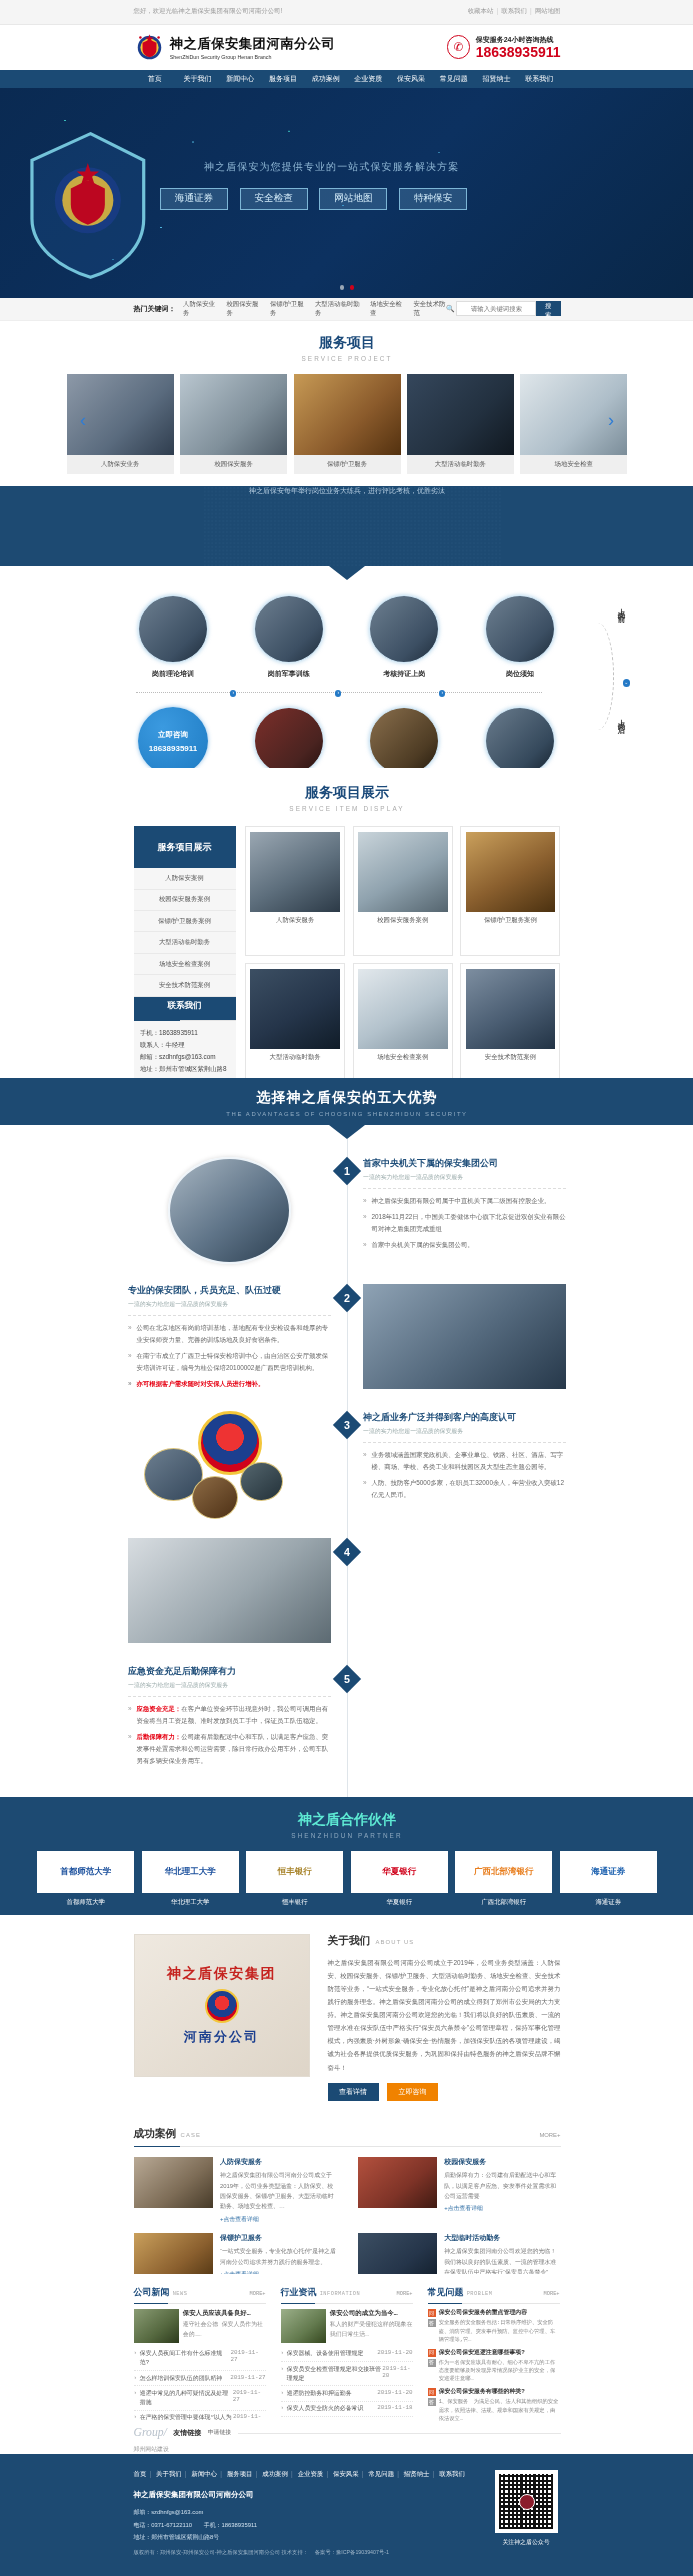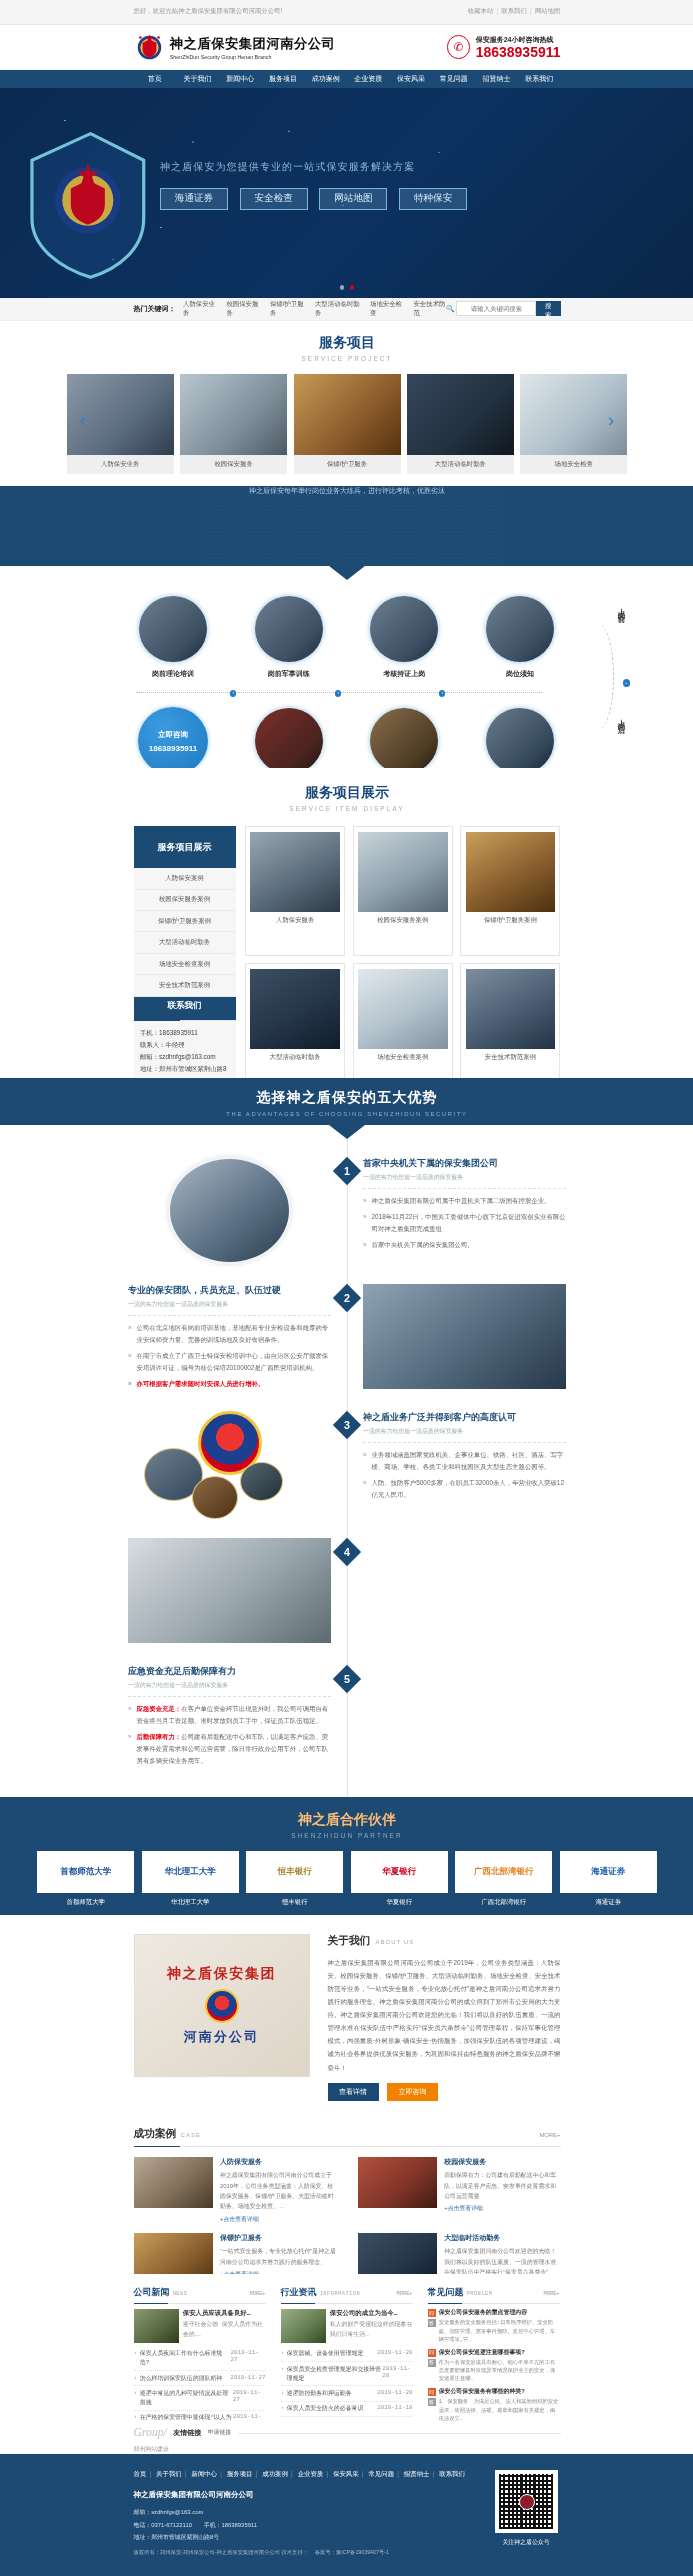--- a/index.html
+++ b/index.html
@@ -28,21 +28,21 @@
   
   .nav{height:18px;background:#1b4a74;}
   .nav ul{list-style:none;margin:0;padding:0;height:100%;display:flex;width:427px;margin:0 auto;}
   .nav li{flex:1;display:flex;align-items:center;justify-content:center;color:#fff;font-size:7px;cursor:pointer;}
 
   
   .banner{height:210px;background:linear-gradient(135deg,#0a2a52 0%,#0c3160 55%,#092748 100%);}
   .banner .shield{position:absolute;left:29px;top:43px;opacity:.9;}
   .banner .txt{position:absolute;left:160px;top:63px;}
   .banner h1{margin:0;font-size:24.6px;color:#7ec5ea;letter-spacing:2.1px;font-weight:bold;}
-  .banner .bsub{margin-top:9.6px;font-size:10px;color:#8fb7d4;letter-spacing:1.1px;}
+  .banner .bsub{margin-top:9.6px;font-size:10px;color:#8fb7d4;letter-spacing:1.1px;margin-left:44px;}
   .banner .tags{margin-top:14px;display:flex;gap:11.7px;}
   .banner .tag{width:68px;height:21.4px;border:0.5px solid #7db6d6;background:rgba(110,170,210,.28);color:#d6eefb;font-size:9.6px;display:flex;align-items:center;justify-content:center;cursor:pointer;}
   .dots{position:absolute;left:0;right:0;bottom:7.5px;display:flex;gap:5.3px;justify-content:center;}
   .dot{width:4.8px;height:4.8px;border-radius:50%;background:#9aa7b5;cursor:pointer;}
   .dot.on{background:#d0021b;}
   .pdot{position:absolute;border-radius:50%;background:#3fd0c9;width:1.6px;height:1.6px;box-shadow:128px 21.4px 0 #58c7ee,32px 64px 0 #2f9fd8,224px 10.7px 0 #3fd0c9,96px 107px 0 #58c7ee,278px 85px 0 #2f9fd8,374px 32px 0 rgba(88,199,238,.6),48px 139px 0 rgba(88,199,238,.7);left:64px;top:32px;}
 
   
   .kwbar{height:23.5px;background:#f5f5f5;border-bottom:0.5px solid #eee;}
   .kwbar .wrap{display:flex;align-items:center;height:100%;gap:7.5px;}
@@ -143,21 +143,21 @@
   .embc.b{width:43px;height:39px;left:112px;top:51px;border:1.6px solid #d9c27a;background:linear-gradient(140deg,#55676f,#233139);}
   .embc.c{width:46px;height:43px;left:64px;top:65px;border:1.6px solid #d9c27a;background:linear-gradient(140deg,#8d6b45,#4d3015);}
   .girl{position:relative;height:112px;}
   .bubble{position:absolute;left:21.4px;top:3.2px;background:#d0021b;color:#fff;font-size:5.9px;padding:4.3px 5.3px;border-radius:3.2px;width:64px;line-height:1.6;text-align:center;}
   .bubble:after{content:"";position:absolute;left:29px;bottom:-4.3px;border-left:4.3px solid transparent;border-right:4.3px solid transparent;border-top:4.3px solid #d0021b;}
   .gph2{position:absolute;left:75px;top:16px;width:69px;height:96px;background:linear-gradient(160deg,#e8ebee,#b9c2c9 50%,#7d8a94);border-radius:3.2px;}
   .clock{position:absolute;left:31px;top:75px;width:30px;height:30px;border-radius:50%;border:1.6px solid #d0021b;color:#d0021b;font-size:10.7px;font-weight:bold;display:flex;align-items:center;justify-content:center;}
 
   
   .partners{height:118px;background:#1d4a72;padding-top:14px;}
-  .partners .sec-t{color:#fdba74;}
+  .partners .sec-t{color:#5eead4;}
   .partners .sec-e{color:#8ea9c0;}
   .prow{display:flex;gap:7.5px;justify-content:center;margin-top:11.7px;width:630px;margin-left:auto;margin-right:auto;}
   .pcard{width:97px;cursor:pointer;}
   .pcard .pbox{height:42px;background:#fff;display:flex;align-items:center;justify-content:center;font-size:8.5px;font-weight:bold;}
   .pcard .plab{text-align:center;color:#fff;font-size:6.4px;margin-top:5.3px;}
 
   
   .about{height:199px;padding-top:19px;}
   .about .wrap{display:flex;gap:18px;}
   .aimg{width:176px;height:143px;background:linear-gradient(140deg,#efe9e0,#ded5c8);border:0.5px solid #e2dcd2;display:flex;flex-direction:column;align-items:center;justify-content:center;gap:5.3px;}

